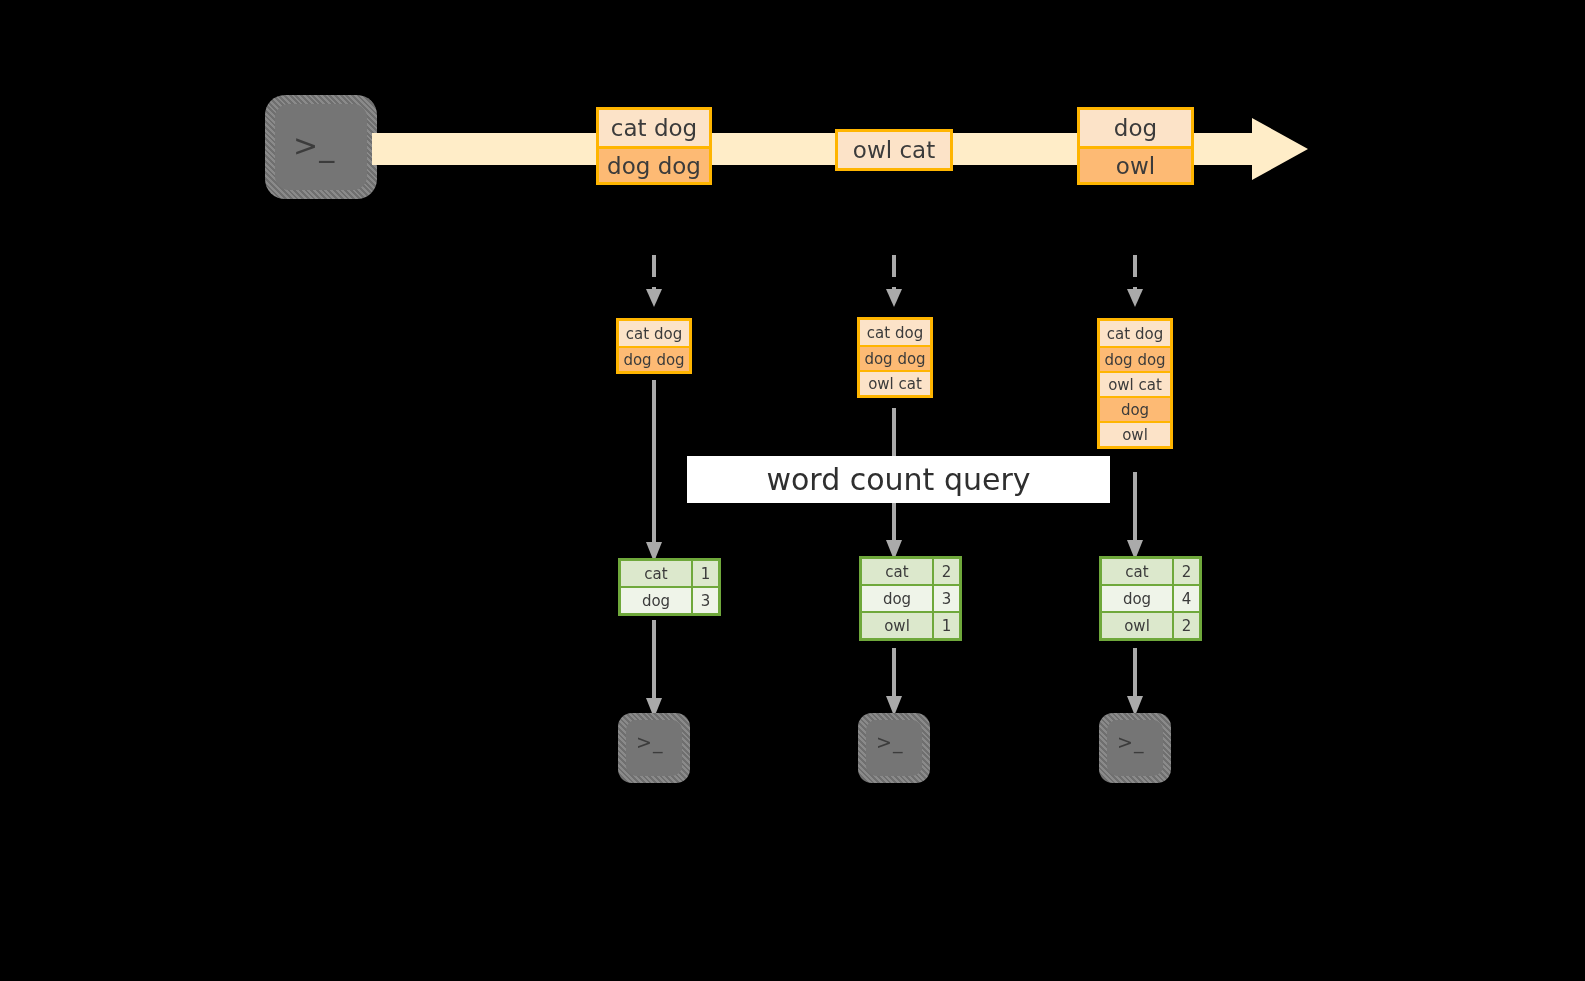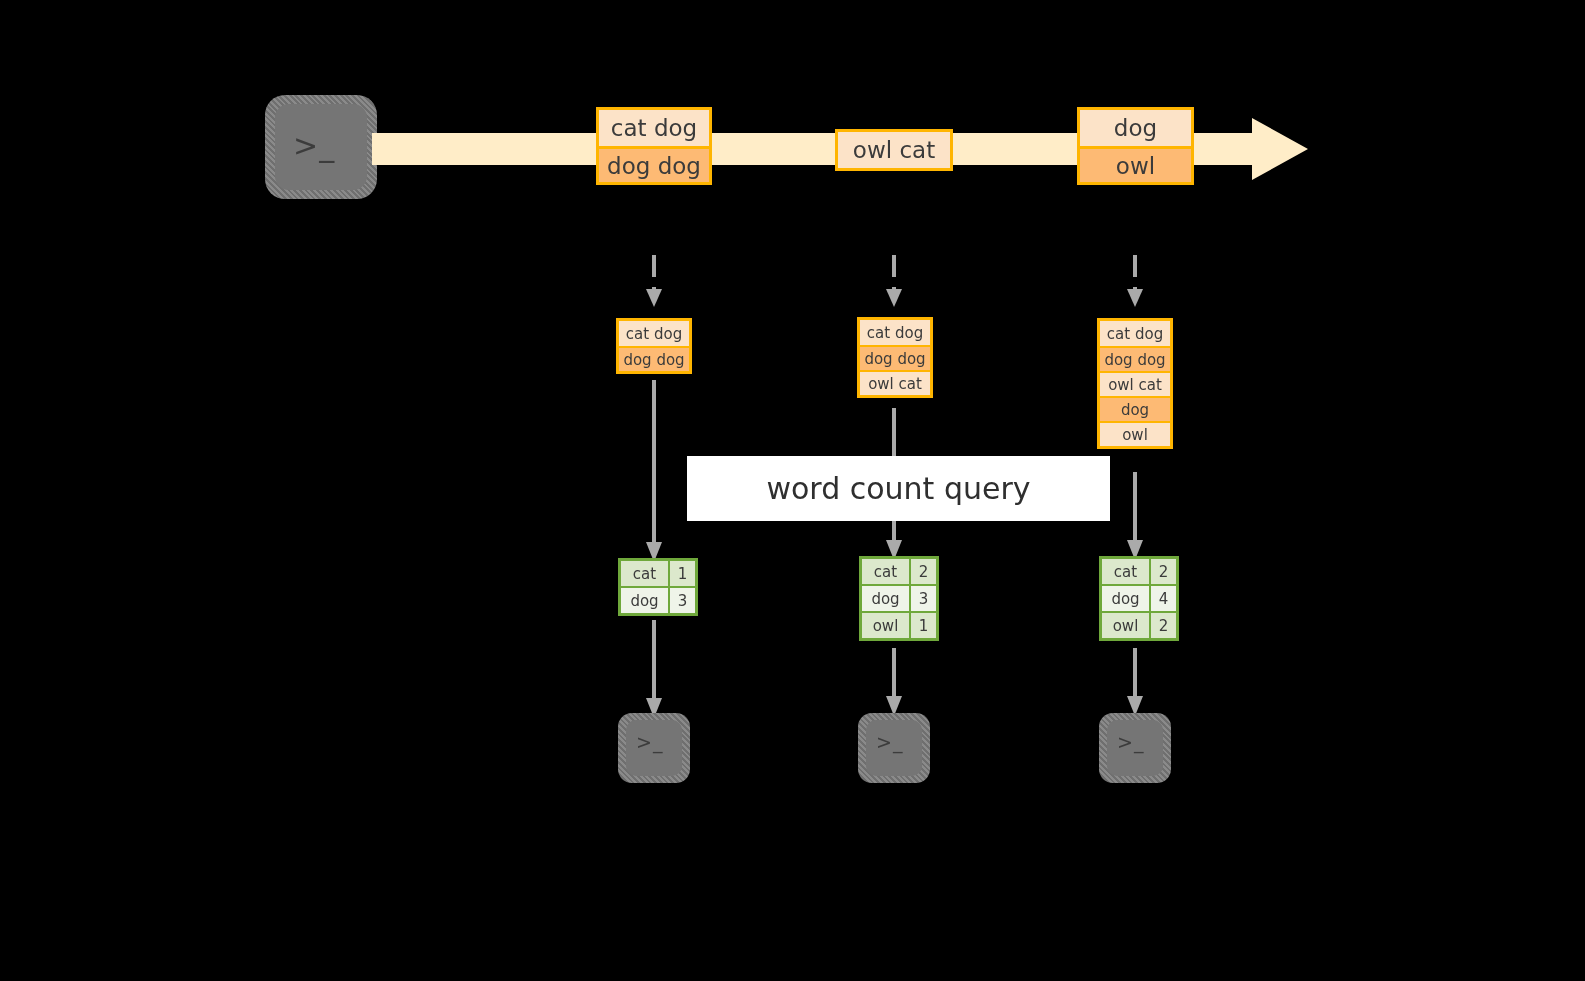--- a/index.html
+++ b/index.html
@@ -97,38 +97,38 @@
   .gtable .grow + .grow { border-top: 2px solid #6FA83B; }
   .gtable .gcell {
     box-sizing: border-box;
     display: flex;
     align-items: center;
     justify-content: center;
     font-size: 15px;
     color: #3b3b3b;
     white-space: nowrap;
   }
-  .gtable .gcell.word  { width: 47px; }
+  .gtable .gcell.word  { width: 70px; }
   .gtable .gcell.count { width: 27px; border-left: 2px solid #6FA83B; }
   .gtable .grow.dark  .gcell { background: #DCE8CC; }
   .gtable .grow.light .gcell { background: #EFF4E9; }
 
   
   .conn {
     position: absolute;
   }
   .conn svg { display: block; }
 
   
   .banner {
     position: absolute;
     left: 687px;
     top: 456px;
     width: 423px;
-    height: 65px;
+    height: 47px;
     background: #FFFFFF;
     display: flex;
     align-items: center;
     justify-content: center;
   }
   .banner .label {
     font-size: 30px;
     color: #2f2f2f;
     white-space: nowrap;
   }

